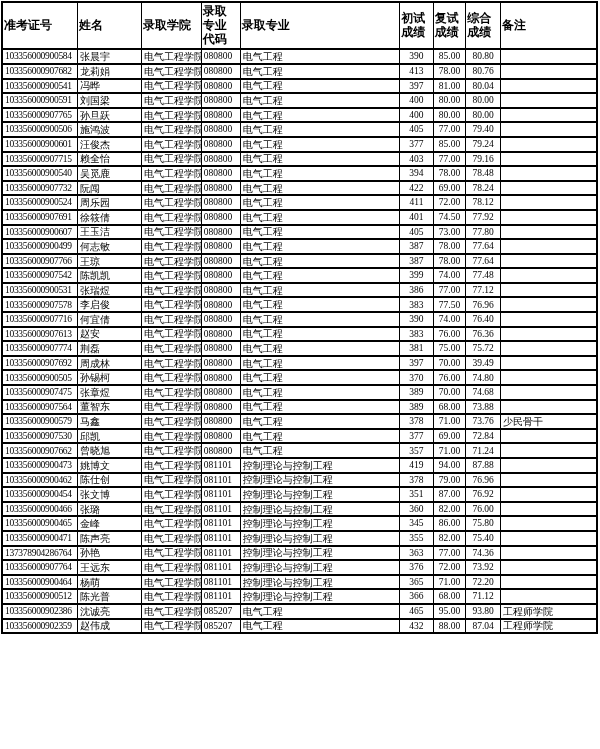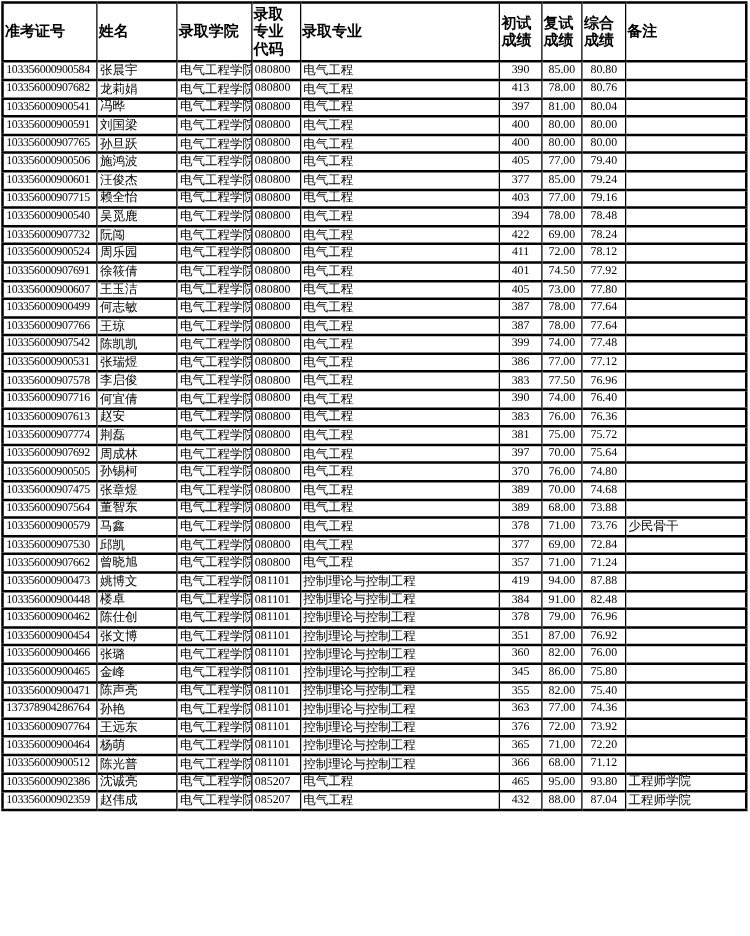--- a/index.html
+++ b/index.html
@@ -335,21 +335,21 @@
           <td class="remark"></td>
         </tr>
         <tr>
           <td class="id">103356000907692</td>
           <td class="name">周成林</td>
           <td class="college">电气工程学院</td>
           <td class="code">080800</td>
           <td class="major">电气工程</td>
           <td class="num">397</td>
           <td class="num">70.00</td>
-          <td class="num">75.64</td>
+          <td class="num">39.49</td>
           <td class="remark"></td>
         </tr>
         <tr>
           <td class="id">103356000900505</td>
           <td class="name">孙锡柯</td>
           <td class="college">电气工程学院</td>
           <td class="code">080800</td>
           <td class="major">电气工程</td>
           <td class="num">370</td>
           <td class="num">76.00</td>
@@ -413,31 +413,20 @@
         </tr>
         <tr>
           <td class="id">103356000900473</td>
           <td class="name">姚博文</td>
           <td class="college">电气工程学院</td>
           <td class="code">081101</td>
           <td class="major">控制理论与控制工程</td>
           <td class="num">419</td>
           <td class="num">94.00</td>
           <td class="num">87.88</td>
-          <td class="remark"></td>
-        </tr>
-        <tr>
-          <td class="id">103356000900448</td>
-          <td class="name">楼卓</td>
-          <td class="college">电气工程学院</td>
-          <td class="code">081101</td>
-          <td class="major">控制理论与控制工程</td>
-          <td class="num">384</td>
-          <td class="num">91.00</td>
-          <td class="num">82.48</td>
           <td class="remark"></td>
         </tr>
         <tr>
           <td class="id">103356000900462</td>
           <td class="name">陈仕创</td>
           <td class="college">电气工程学院</td>
           <td class="code">081101</td>
           <td class="major">控制理论与控制工程</td>
           <td class="num">378</td>
           <td class="num">79.00</td>

